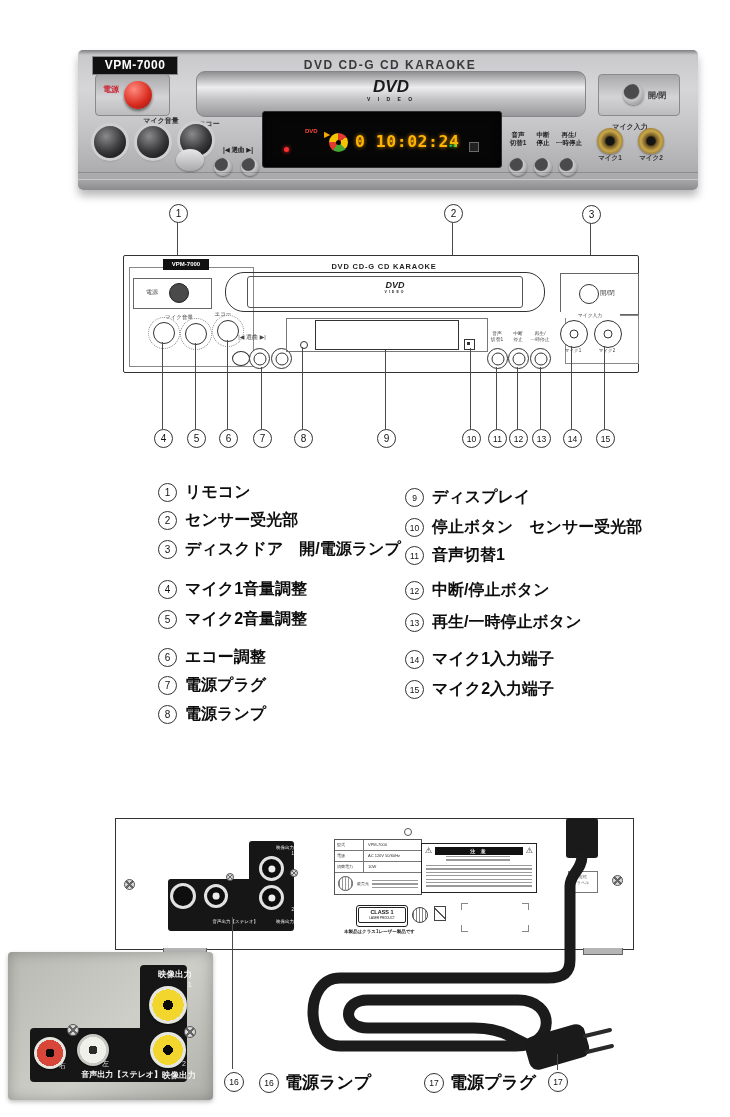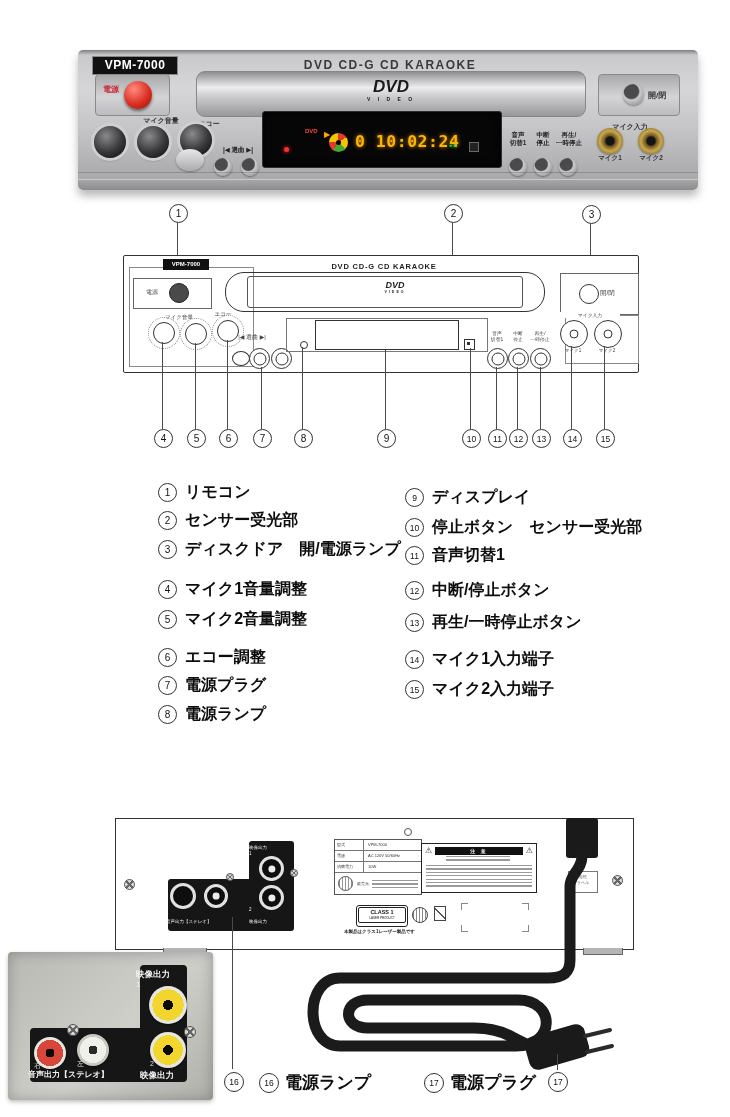--- a/index.html
+++ b/index.html
@@ -25,21 +25,21 @@
   
   .dline{border:1.2px solid #333;background:#fff;}
   .thinbox{border:1px solid #888;}
   .ring{position:absolute;border:1.2px solid #333;border-radius:50%;background:#fff;}
   .ring .ctr{position:absolute;border:1px solid #333;border-radius:50%;left:50%;top:50%;transform:translate(-50%,-50%);}
   .dtxt{position:absolute;color:#444;text-align:center;white-space:nowrap;}
   
   .blackpanel{background:#161616;border-radius:3px;position:absolute;}
   .rca-draw{position:absolute;border-radius:50%;background:#0e0e0e;border:3px solid #e2e2e2;}
   .rca-draw .hole{position:absolute;left:50%;top:50%;transform:translate(-50%,-50%);width:38%;height:38%;border-radius:50%;background:#ececec;}
-  .wlbl{position:absolute;color:#f2f2f2;text-align:left;white-space:nowrap;font-weight:500;}
+  .wlbl{position:absolute;color:#f2f2f2;text-align:right;white-space:nowrap;font-weight:500;}
   .screw{position:absolute;border:1px solid #555;border-radius:50%;background:
      linear-gradient(45deg,transparent 44%,#666 44% 56%,transparent 56%),
      linear-gradient(-45deg,transparent 44%,#666 44% 56%,transparent 56%),#d8d8d8;}
   .stripe{background:repeating-linear-gradient(180deg,#9a9a9a 0 1.2px,transparent 1.2px 3.4px);}
   .cornerTL{border-top:1px solid #888;border-left:1px solid #888;}
   .cornerTR{border-top:1px solid #888;border-right:1px solid #888;}
   .cornerBL{border-bottom:1px solid #888;border-left:1px solid #888;}
   .cornerBR{border-bottom:1px solid #888;border-right:1px solid #888;}
   
   .rcaY{border-radius:50%;background:radial-gradient(circle,#0a0a0a 0 19%,#f2d62e 19% 58%,#e6e6e0 58% 76%,#8f8f89 76%);box-shadow:0 1px 2px rgba(0,0,0,.5);}

